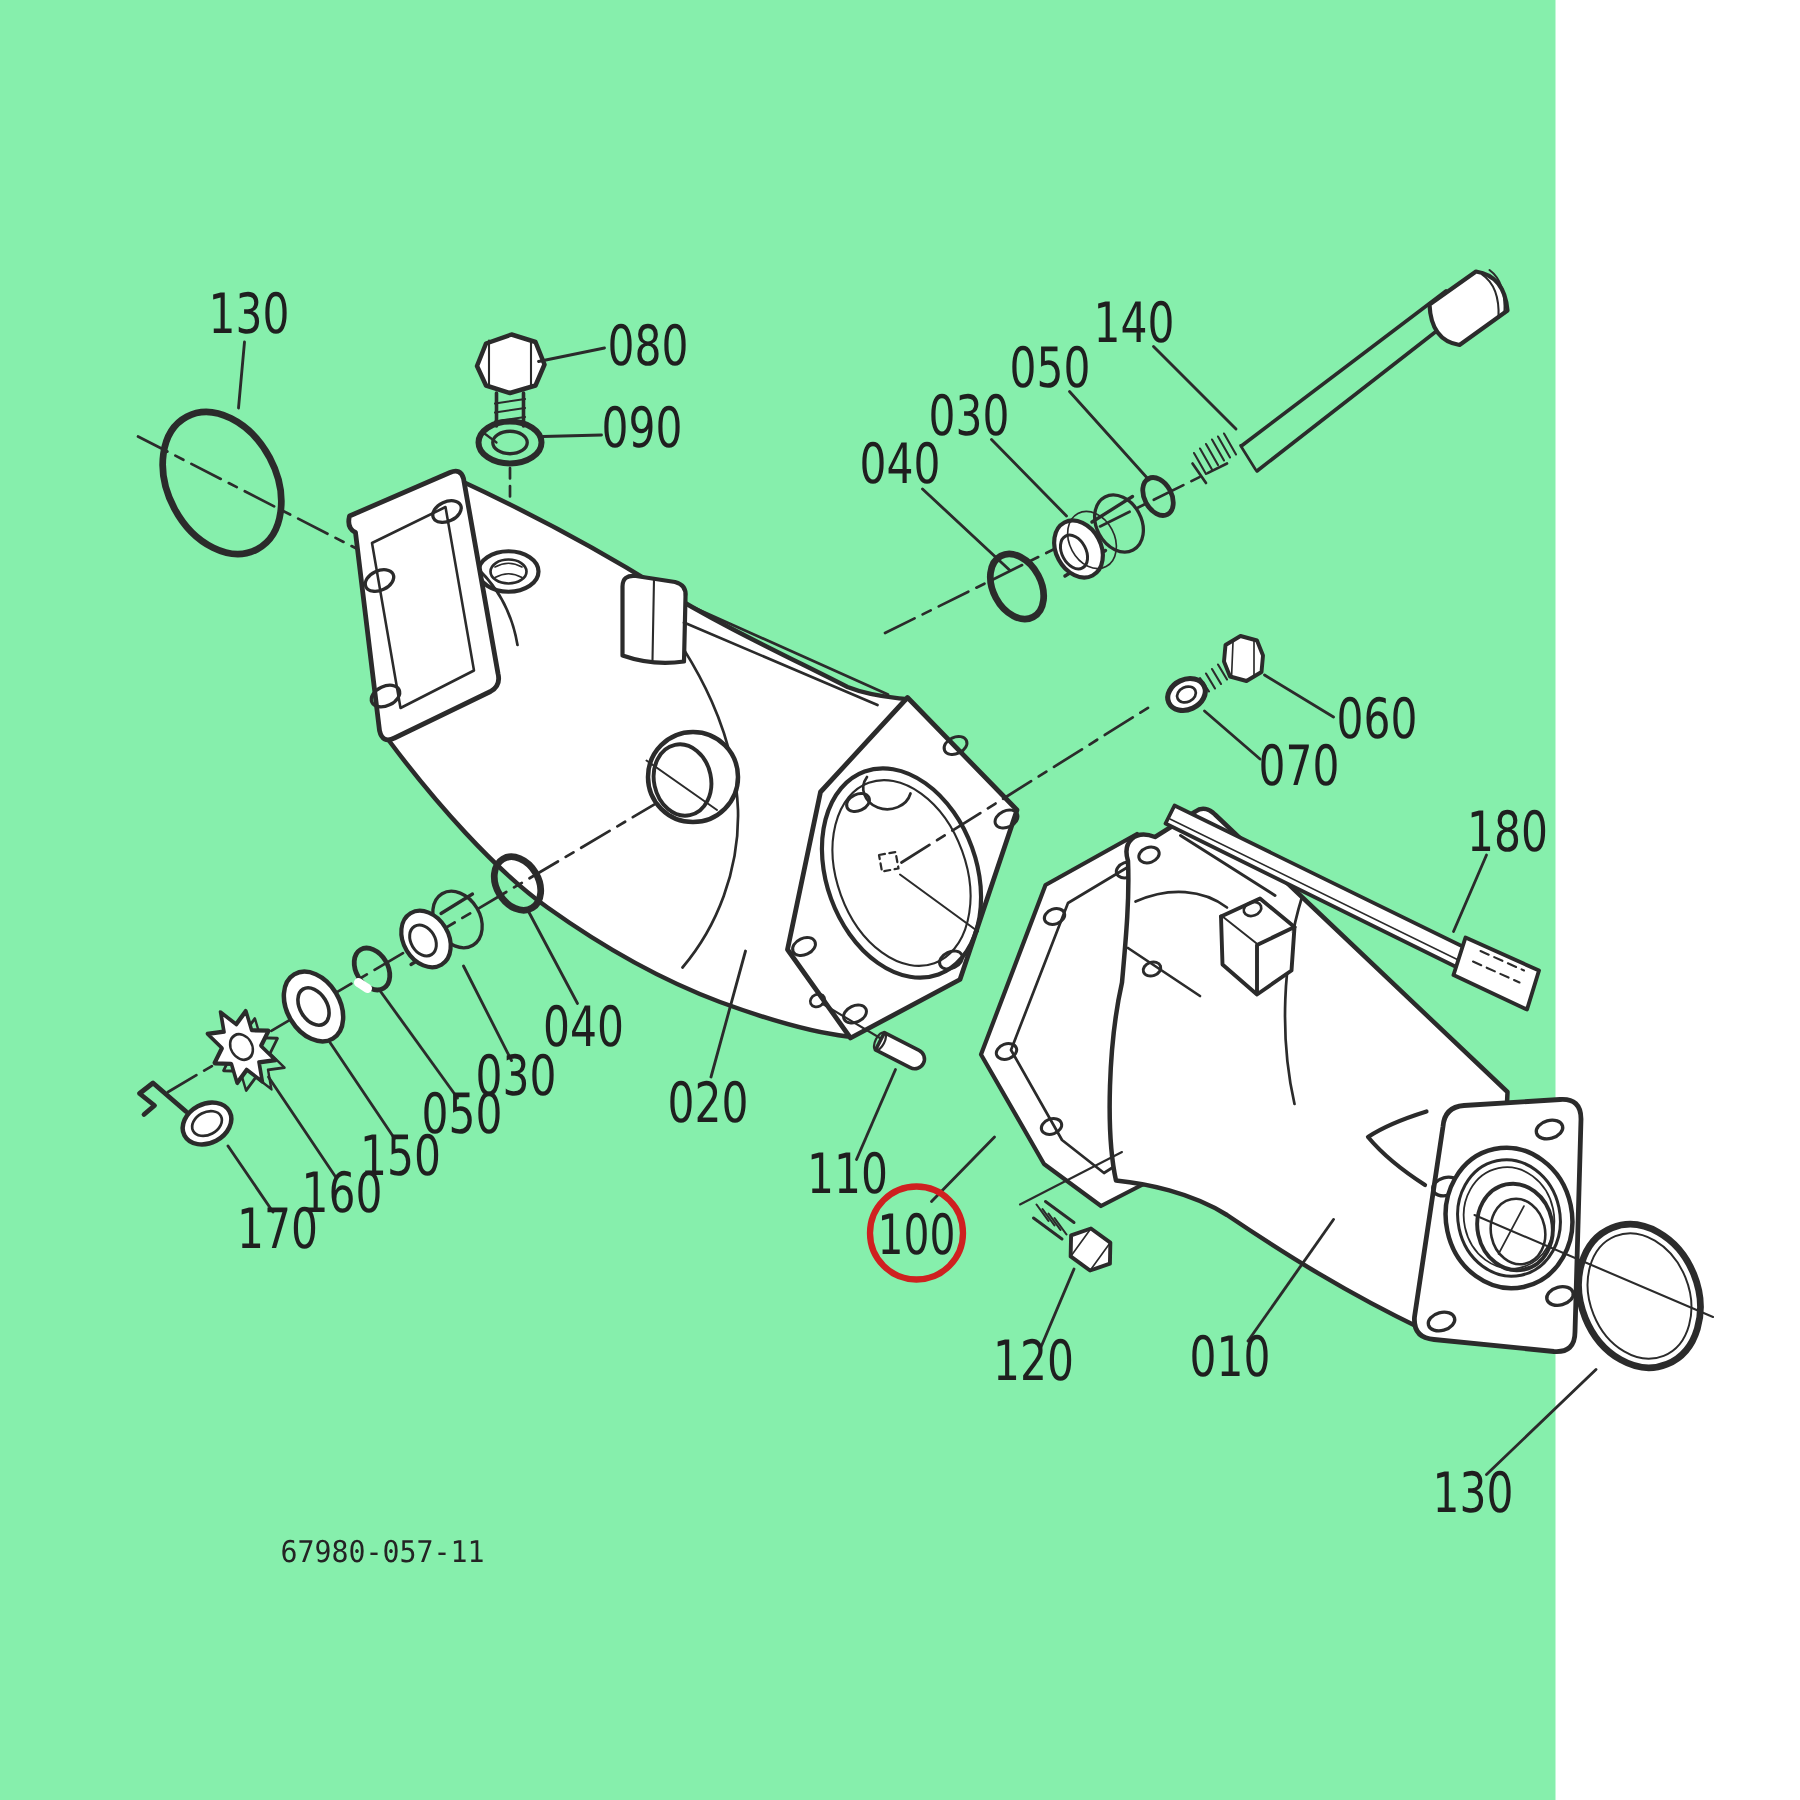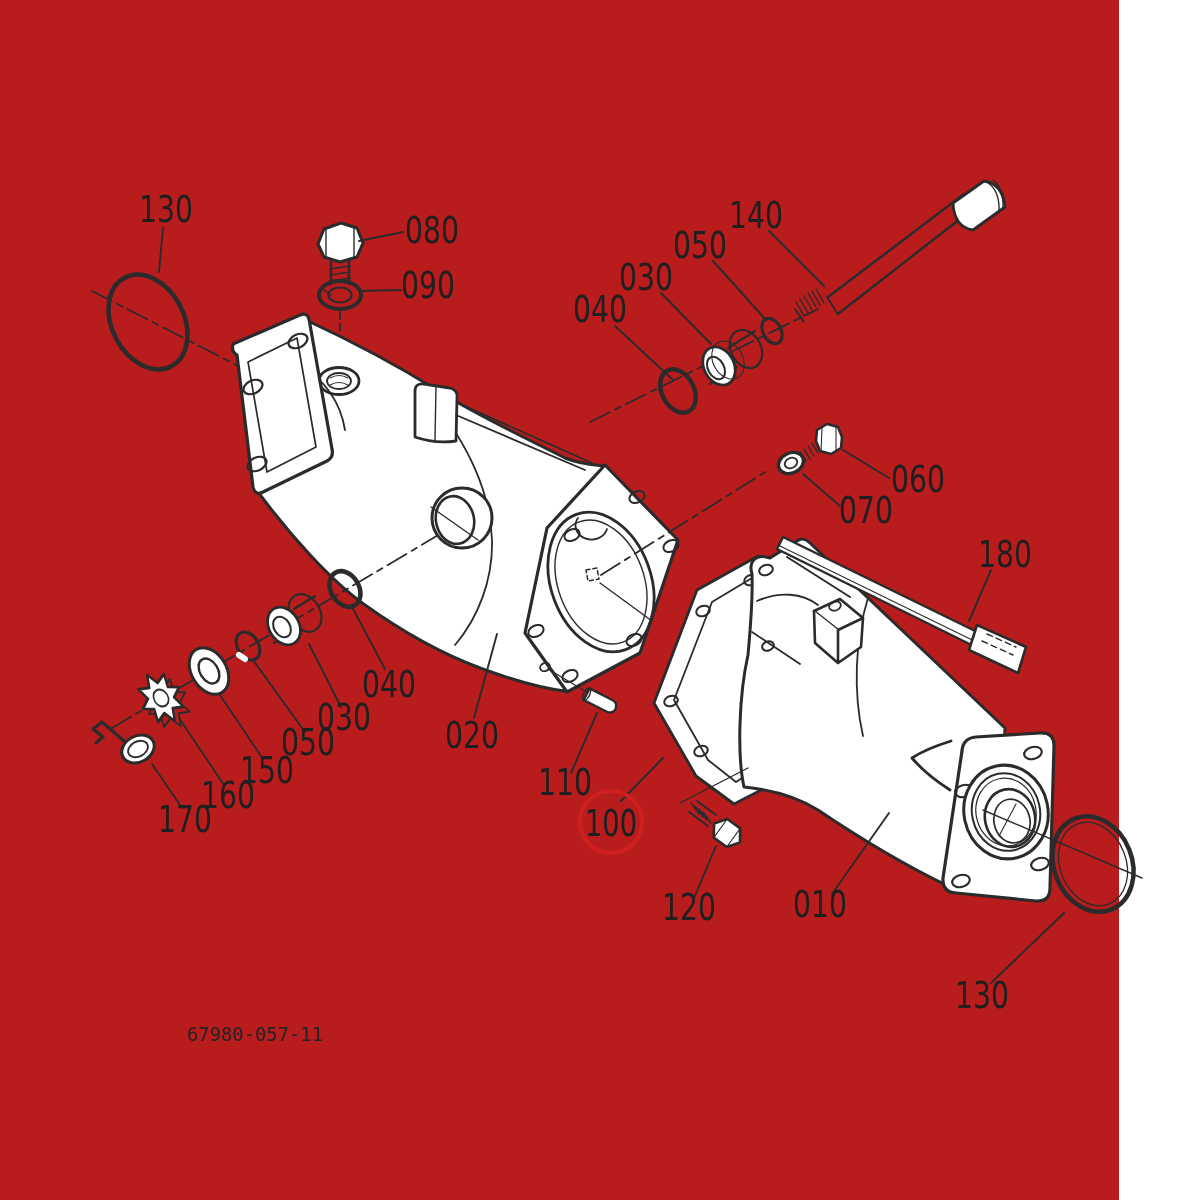--- a/index.html
+++ b/index.html
@@ -1,16 +1,16 @@
 <!DOCTYPE html>
 <html><head>
 <meta charset="utf-8">
 <style>
   html,body{margin:0;padding:0;background:#ffffff;width:1200px;height:1200px;overflow:hidden;}
-  #stage{width:1119px;height:1200px;position:relative;background:#b91c1c;}
+  #stage{width:1037px;height:1200px;position:relative;background:#86efac;}
   svg{display:block;}
   text.lbl{
     font-family:"DejaVu Sans","Liberation Sans",sans-serif;
     font-size:37px;
     fill:#1f1f1f;
     letter-spacing:0;
   }
   text.dwg{
     font-family:"DejaVu Sans Mono","Liberation Mono",monospace;
     font-size:20px;

